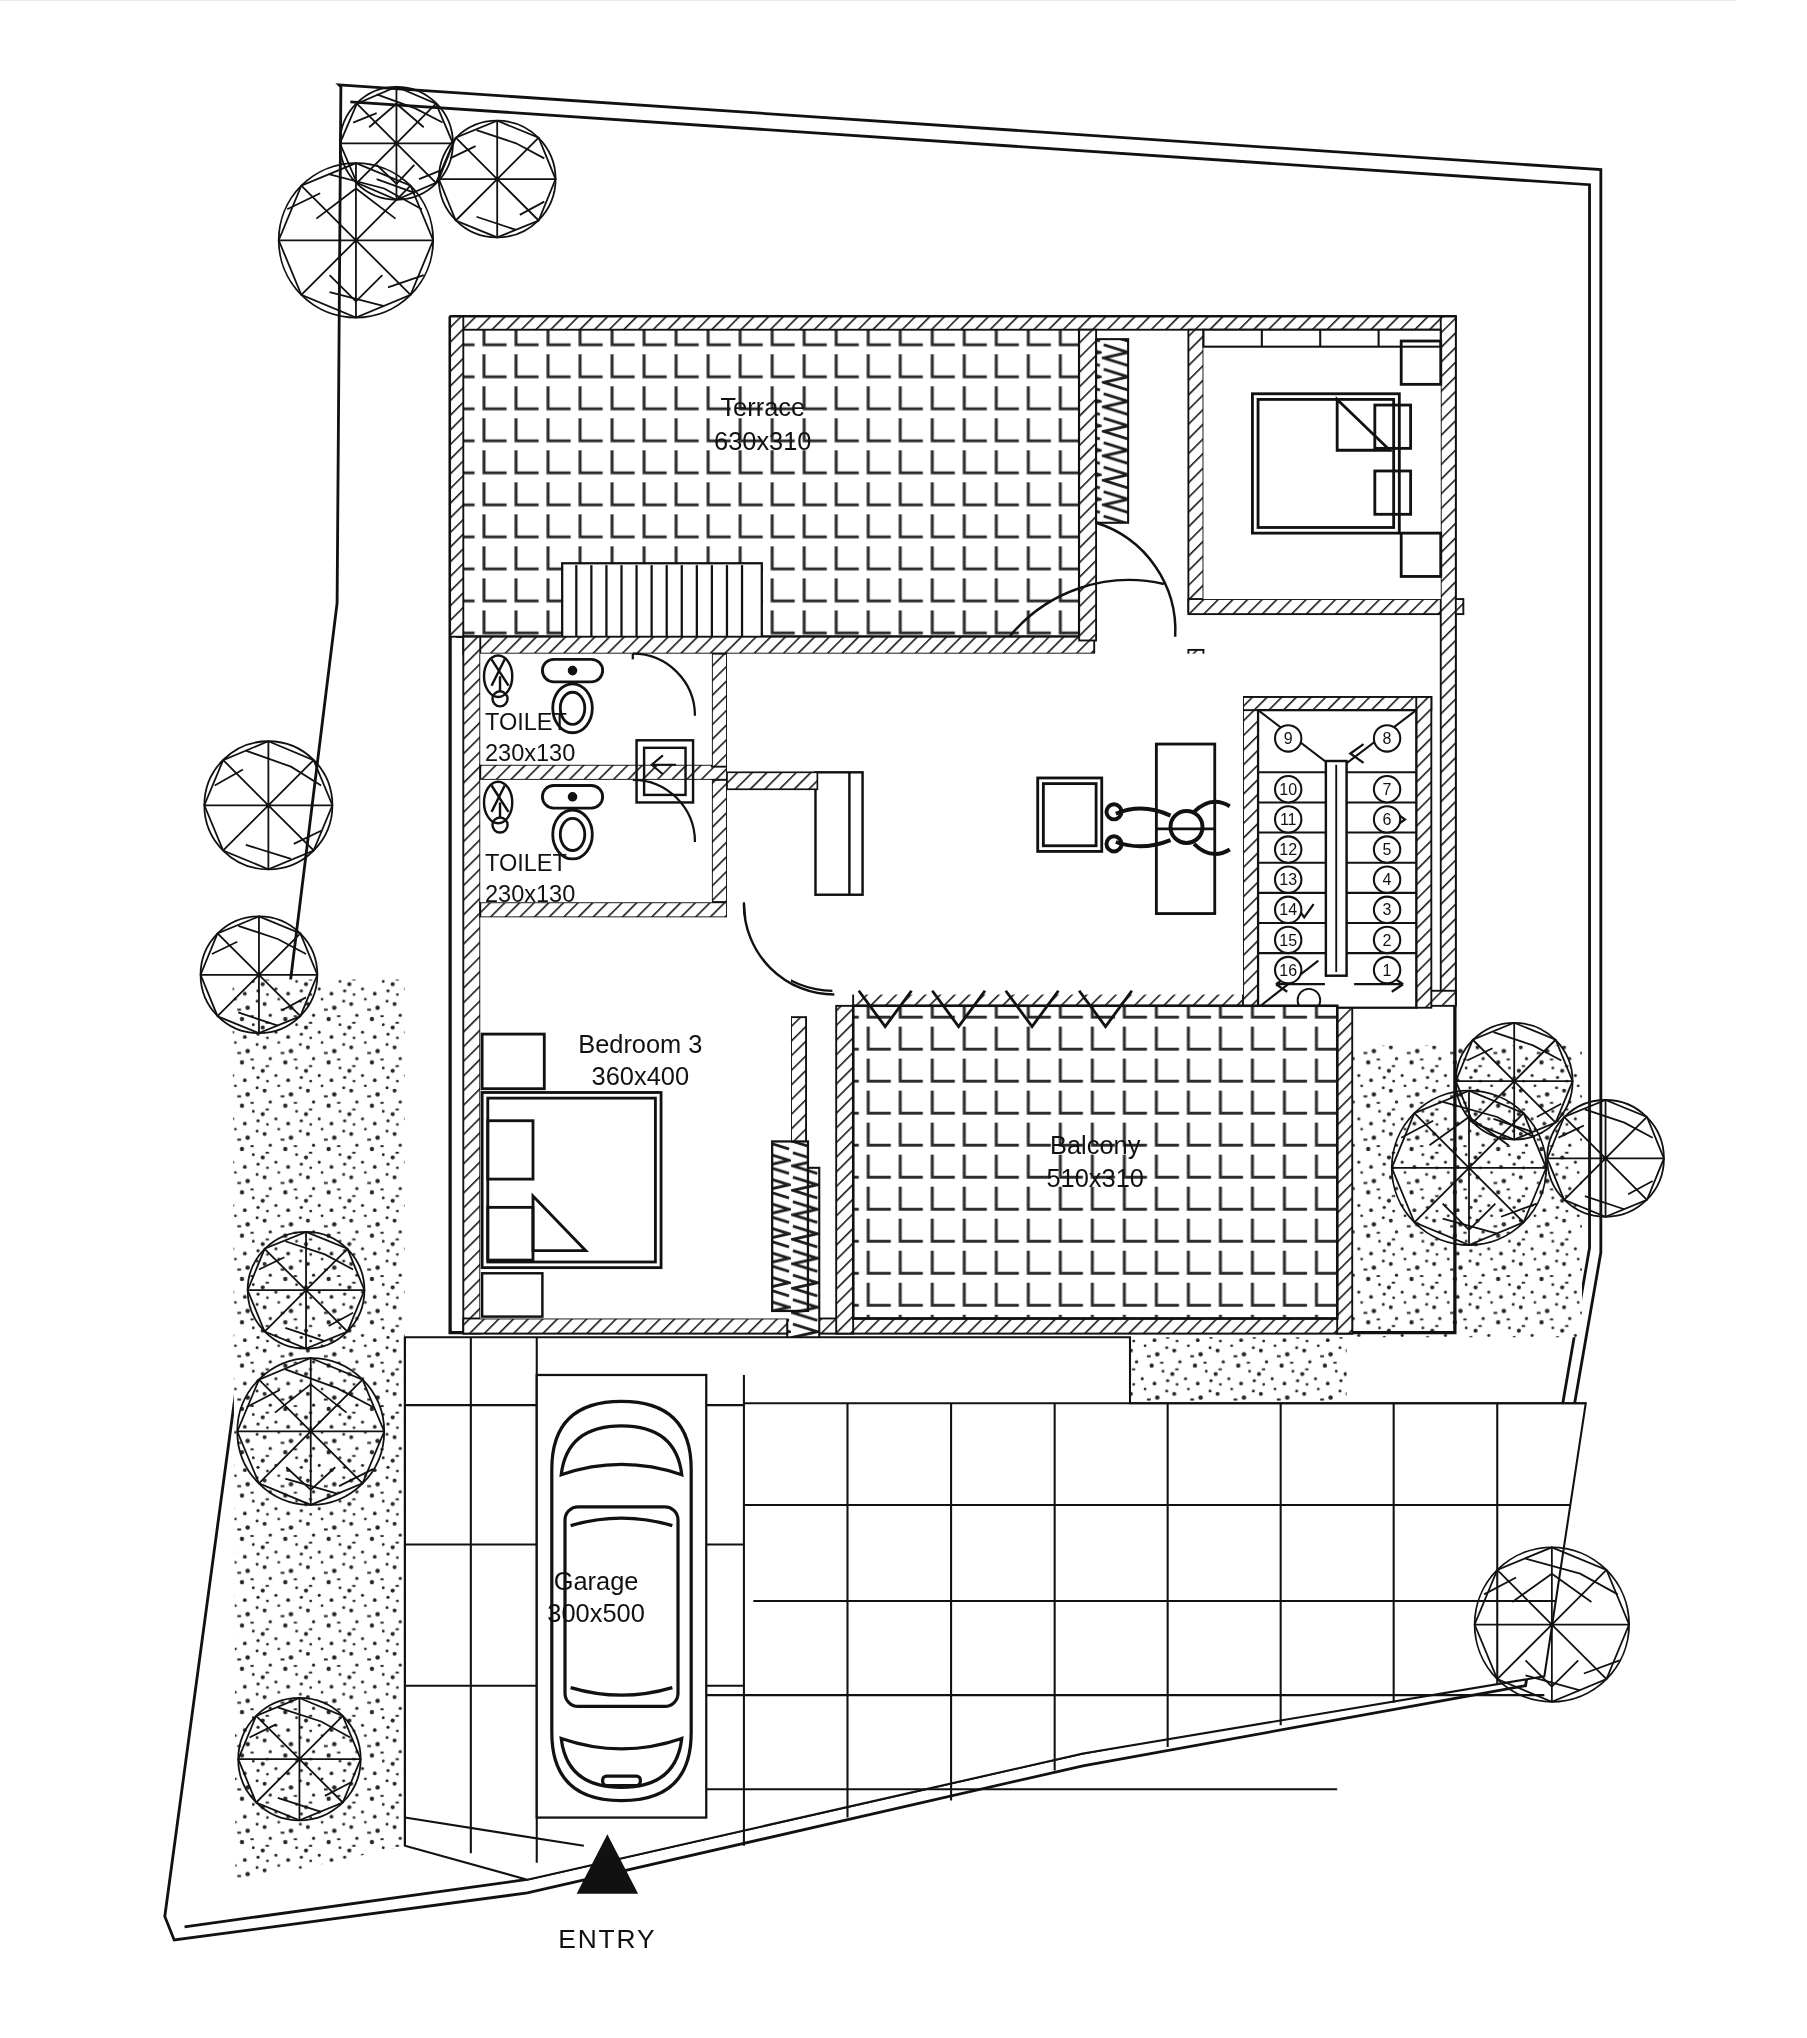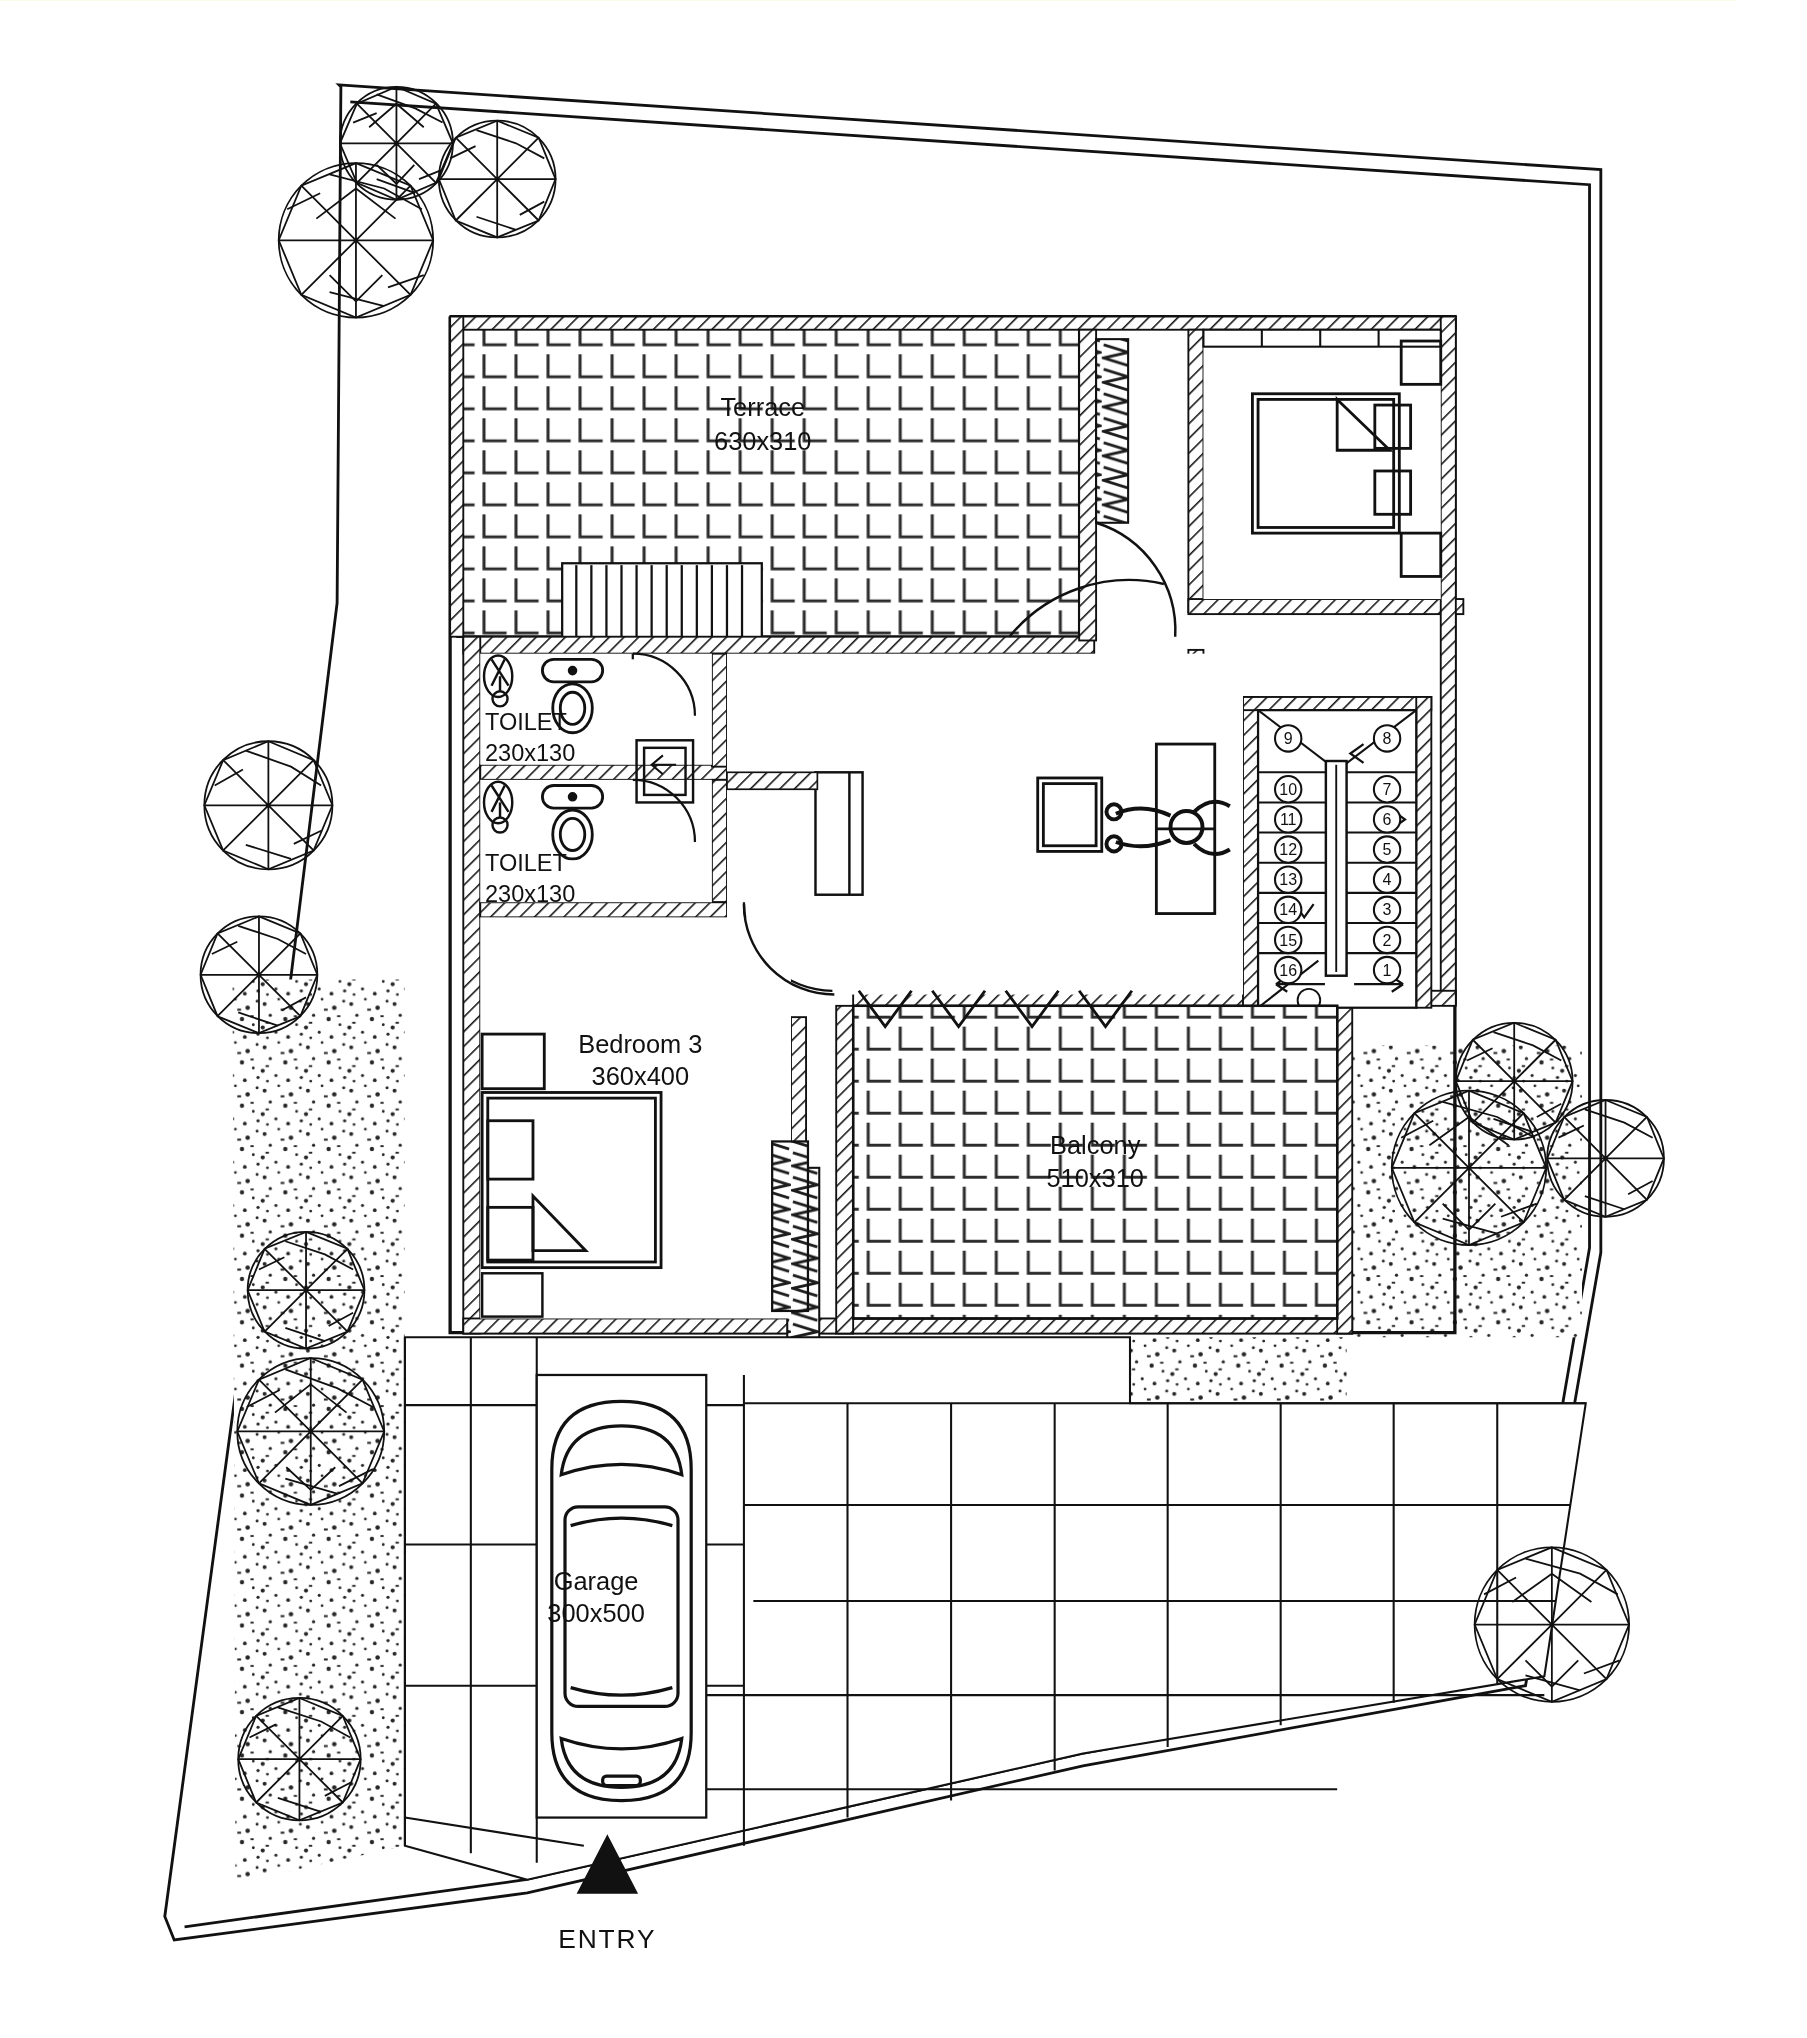--- a/index.html
+++ b/index.html
@@ -1,18 +1,18 @@
 <!DOCTYPE html>
 <html style="font-size:15px"><head>
 <meta charset="utf-8">
 <title>Floor Plan</title>
 <style>
   html,body{margin:0;padding:0;background:#ffffff;}
   body{font-family:"Liberation Sans",sans-serif;}
-  #stage{position:relative;width:1736px;height:2039px;background:#bef264;overflow:hidden;}
+  #stage{position:relative;width:1736px;height:2039px;background:#737373;overflow:hidden;}
   svg{display:block;}
   .lbl{font-family:"Liberation Sans",sans-serif;fill:#111;}
 </style>
 </head>
 <body>
 
 <div id="stage">
 <svg width="1808" height="2039" viewBox="0 0 1920 2165" xmlns="http://www.w3.org/2000/svg">
 
   <defs>

